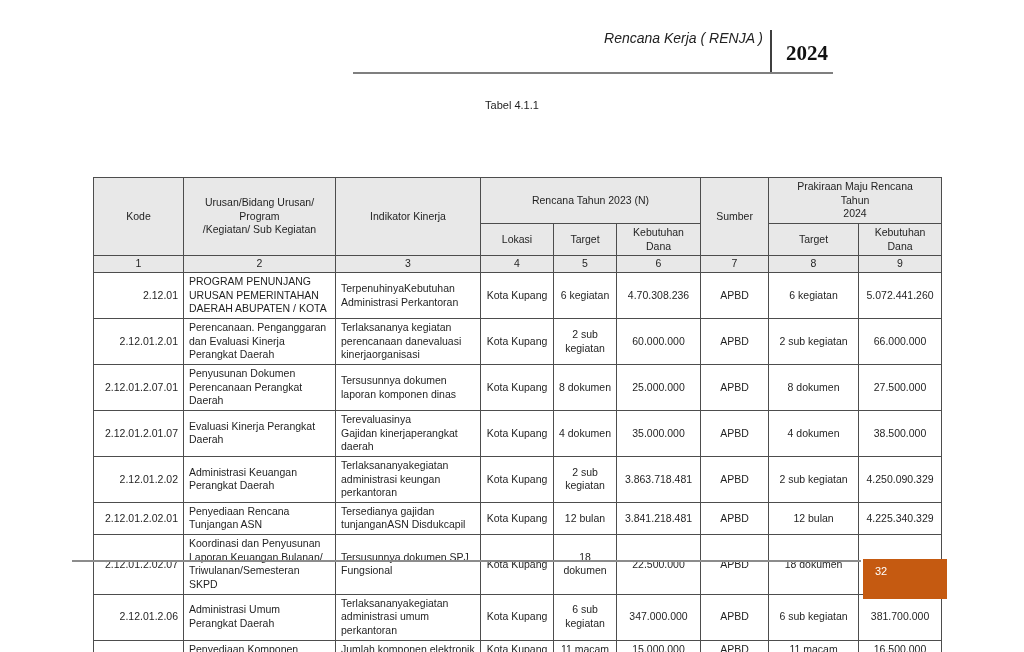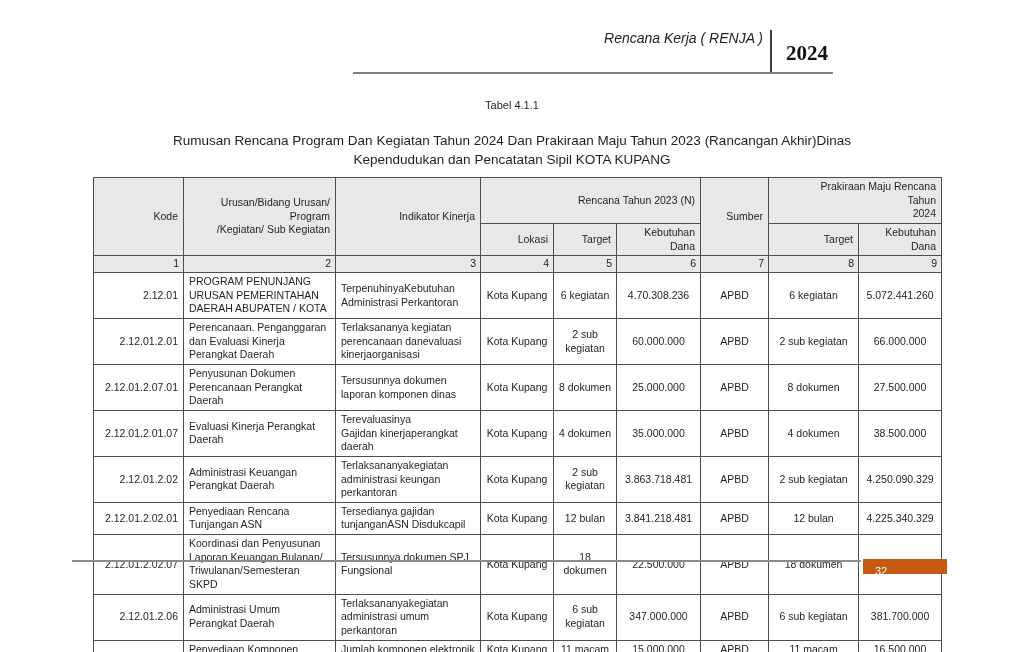--- a/index.html
+++ b/index.html
@@ -18,56 +18,52 @@
     font-family:"Liberation Serif",serif;font-weight:bold;font-size:21px;color:#111;
   }
   .hdr-rule{position:absolute;left:353px;top:72px;width:480px;height:2px;background:#7f7f7f;}
   
   .tbl-label{position:absolute;top:99px;left:0;width:1024px;text-align:center;font-size:11px;}
   .tbl-subtitle{position:absolute;top:131px;left:112px;width:800px;text-align:center;font-size:13.5px;line-height:19px;}
   
   .tbl-wrap{position:absolute;left:93px;top:177px;width:848px;}
   table.main{border-collapse:collapse;table-layout:fixed;width:848px;font-size:10.5px;line-height:1.3;}
   table.main th,table.main td{border:1px solid #4d4d4d;padding:2px 5px;vertical-align:middle;overflow:hidden;}
-  table.main thead th{background:#e8e8e8;font-weight:normal;text-align:right;white-space:pre-line;}
+  table.main thead th{background:#e8e8e8;font-weight:normal;text-align:center;white-space:pre-line;}
   thead tr.grp th{height:38px;}
   thead tr.sub th{height:24px;}
   thead tr.nums th{height:14px;padding:1px 4px;}
   tbody td{background:#fff;}
   .cell-inner{white-space:pre-line;}
   td.col-kode{text-align:right;padding-left:8px;}
   td.col-urusan,td.col-indikator{text-align:left;}
   td.col-lokasi,td.col-target,td.col-kebutuhan_dana,td.col-sumber,
   td.col-target_maju,td.col-kebutuhan_dana_maju{text-align:center;}
   tbody tr:last-child td{vertical-align:top;}
   tbody tr:last-child .cell-inner{height:13px;overflow:hidden;}
   
   .foot-rule{position:absolute;left:72px;top:560px;width:789px;height:2px;background:#8c8c8c;}
   .page-badge{
-    position:absolute;left:863px;top:559px;width:84px;height:15px;
+    position:absolute;left:863px;top:559px;width:84px;height:40px;
     color:#ffffff;font-size:11px;line-height:25px;padding-left:12px;box-sizing:border-box;
   }
 </style>
 </head>
 <body>
 
 <div class="page">
 
   <div class="hdr-text">
     <div>Rencana Kerja  ( RENJA )</div>
   </div>
   <div class="hdr-vline"></div>
   <div class="hdr-year">2024</div>
   <div class="hdr-rule"></div>
 
   <div class="tbl-label">Tabel 4.1.1</div>
-  <div class="tbl-subtitle">
-    <div>Rumusan Rencana Program Dan Kegiatan Tahun 2024 Dan Prakiraan Maju Tahun 2023 (Rancangan Akhir)Dinas</div>
-    <div>Kependudukan dan Pencatatan Sipil KOTA KUPANG</div>
-  </div>
 
   <div class="tbl-wrap">
     <table class="main">
       <colgroup>
         <col style="width:90px">
           <col style="width:152px">
           <col style="width:145px">
         <col style="width:73px">
           <col style="width:63px">
           <col style="width:84px">

